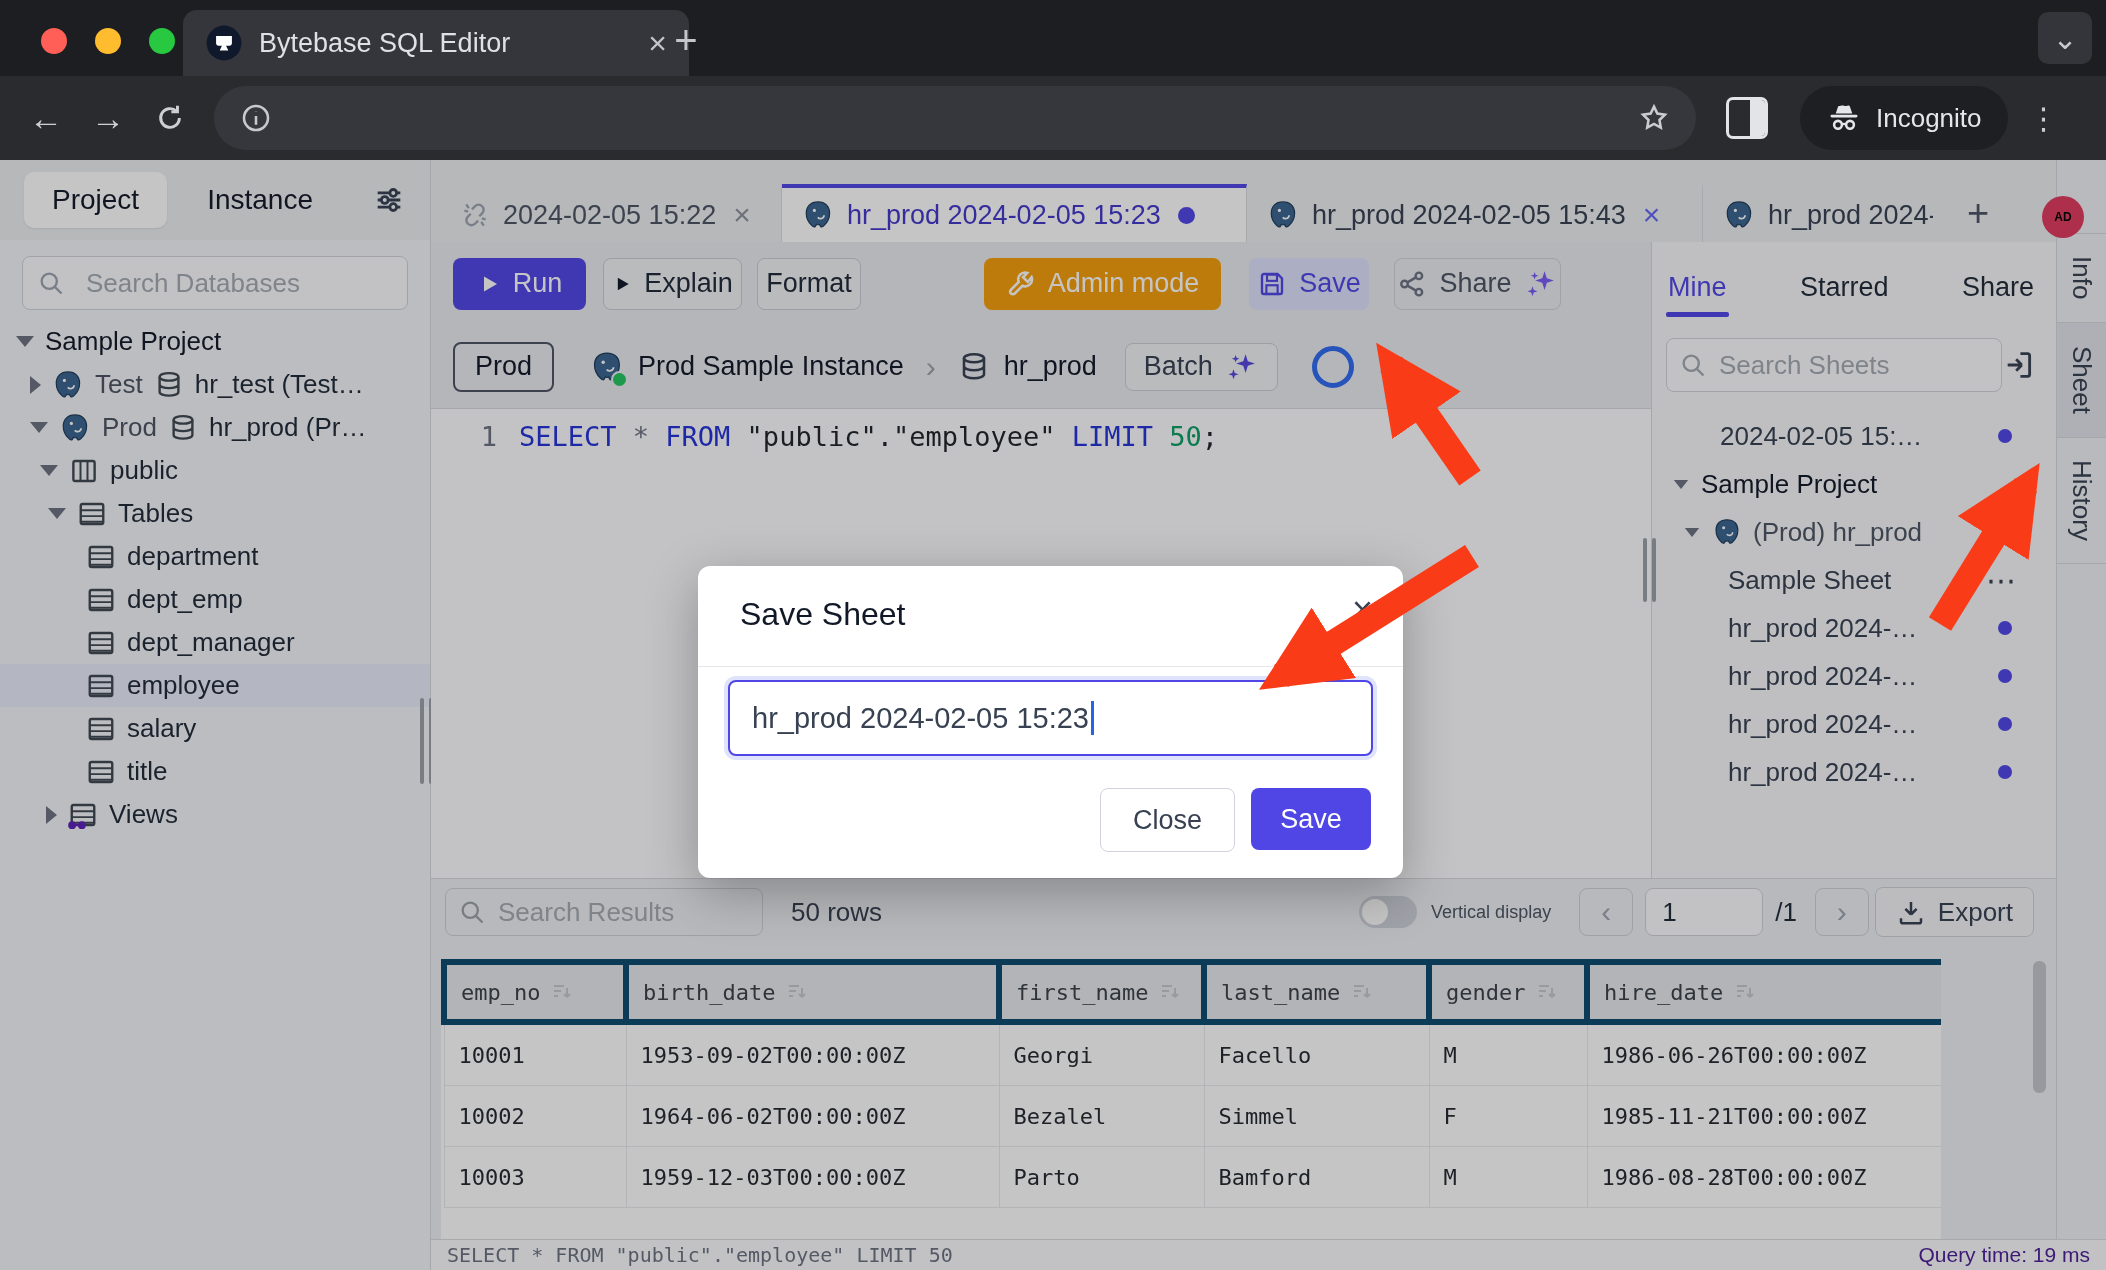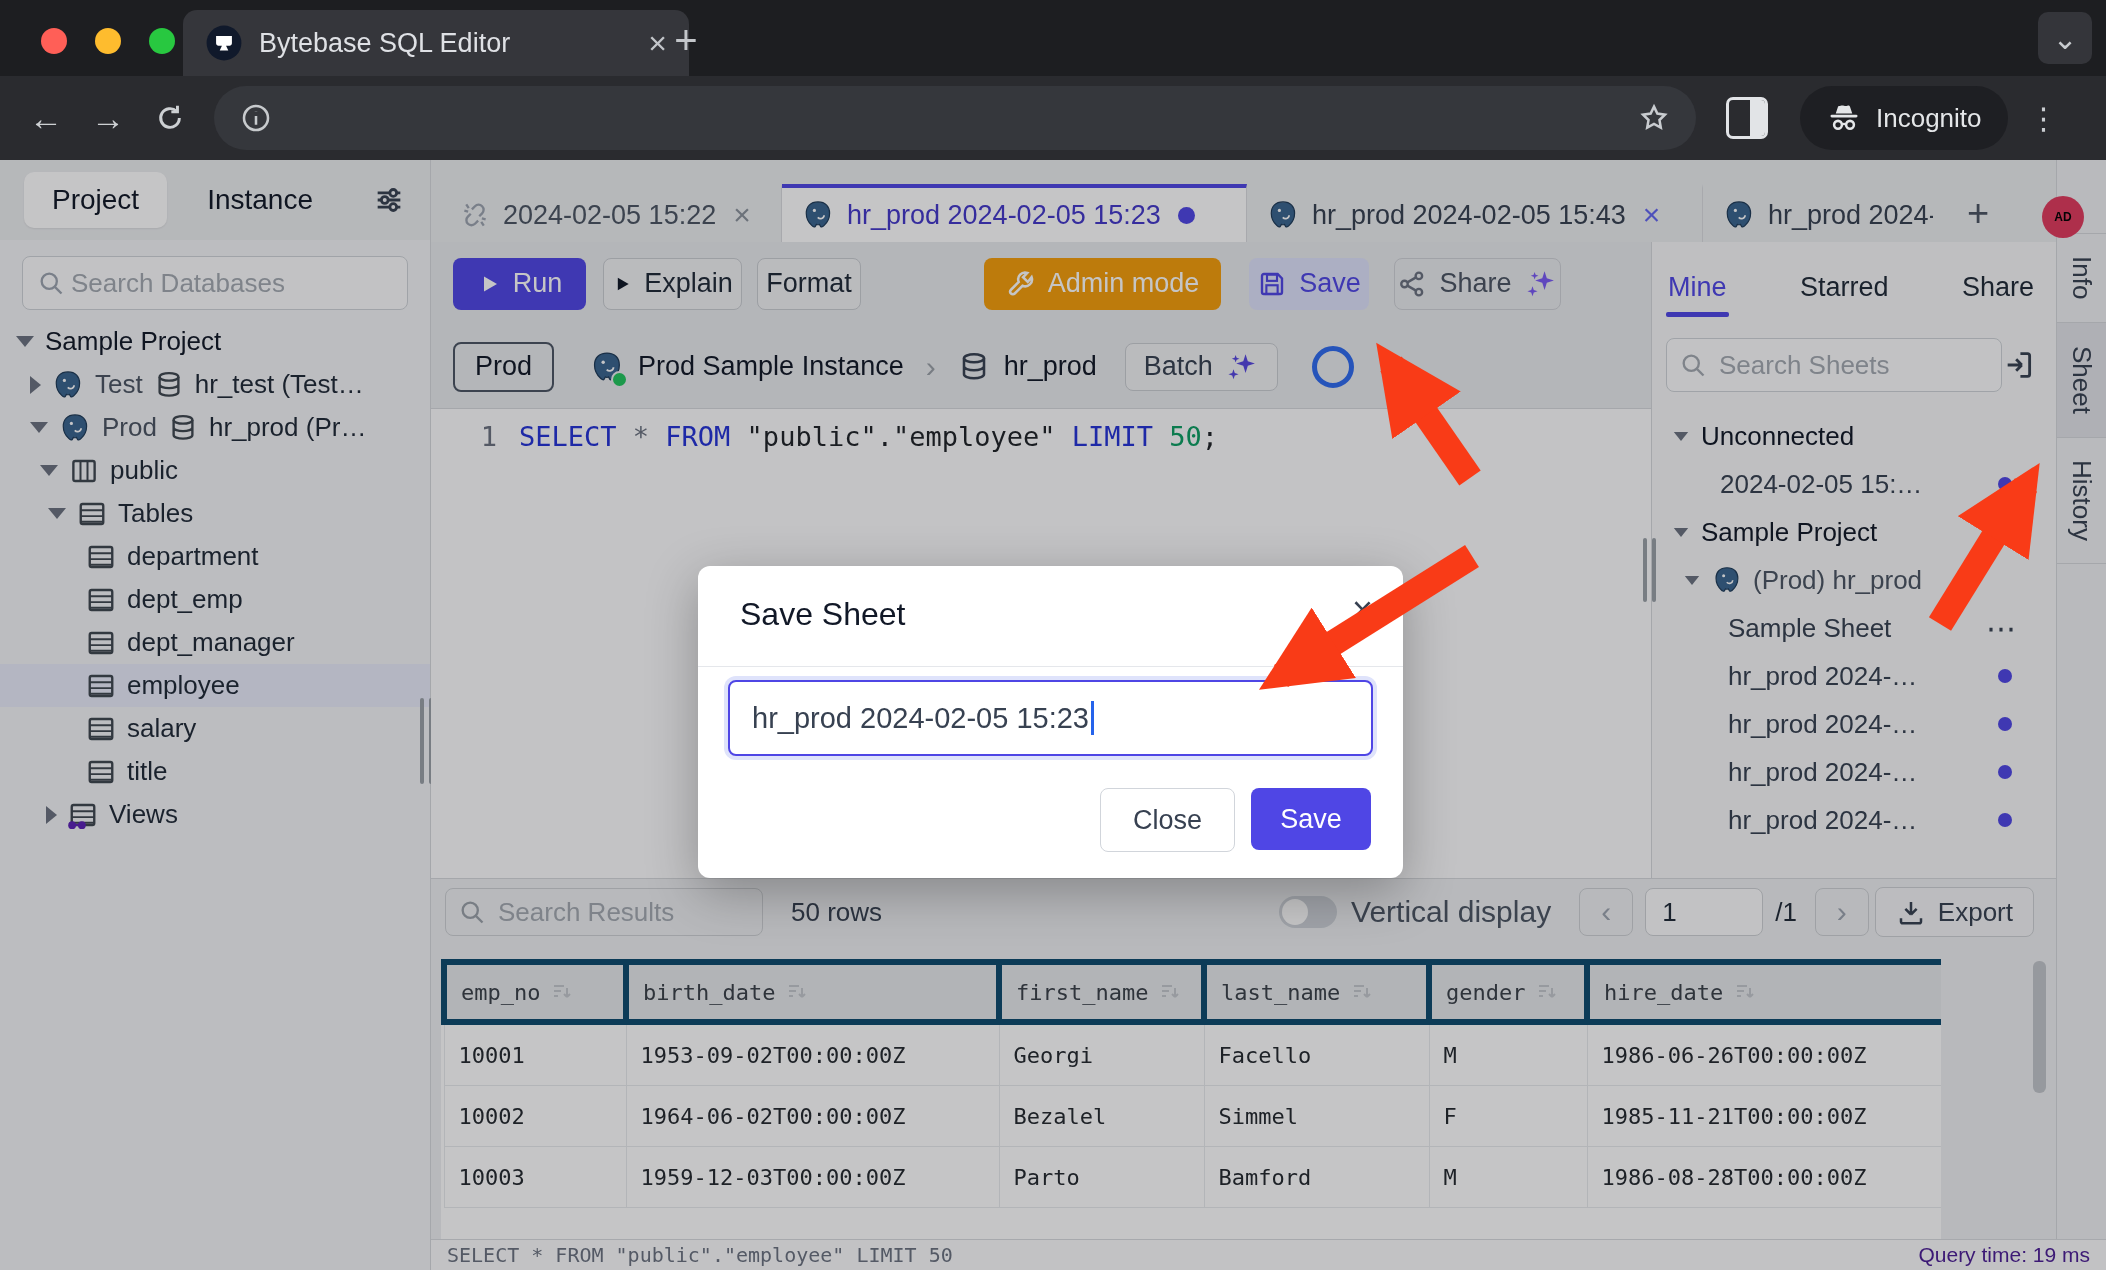--- a/index.html
+++ b/index.html
@@ -33,21 +33,21 @@
          padding:0 26px;color:#e4e6e8;font-size:26px;margin-left:8px}
   .dots{width:40px;height:52px;display:flex;align-items:center;justify-content:center;color:#c9ccd0;font-size:30px;letter-spacing:0;margin-left:6px}
   
   .app{position:absolute;top:160px;left:0;right:0;bottom:0;background:#eceef0;z-index:1}
   
   .sidebar{position:absolute;left:0;top:0;bottom:0;width:430px;background:#f4f5f7;border-right:1px solid #d5d8dc;overflow:hidden}
   .sidetabs{height:80px;display:flex;align-items:center;padding:0 24px;gap:40px;font-size:28px;color:#111827;background:#eceef0}
   .chip{background:#fff;border-radius:10px;padding:12px 28px;box-shadow:0 1px 2px rgba(0,0,0,.08)}
   .filtic{margin-left:auto;color:#374151}
   .sidesearch{margin:16px 22px 10px;height:52px;border:1px solid #cfd3d8;border-radius:8px;background:#fbfcfd;
-              display:flex;align-items:center;gap:4px;padding:0 14px;color:#9ca3af}
+              display:flex;align-items:center;gap:19px;padding:0 14px;color:#9ca3af}
   .sidesearch input{border:none;outline:none;background:transparent;font:26px "Liberation Sans",sans-serif;color:#374151;width:100%}
   .sidesearch input::placeholder{color:#a3a9b1}
   .trow{height:43px;display:flex;align-items:center;gap:11px;font-size:26px;color:#1f2937;white-space:nowrap}
   .trow.sel{background:#e9ecfa}
   .cd{width:0;height:0;border-left:9px solid transparent;border-right:9px solid transparent;border-top:11px solid #6b7280;flex:none}
   .cr{width:0;height:0;border-top:9px solid transparent;border-bottom:9px solid transparent;border-left:11px solid #6b7280;flex:none}
   .pl16{padding-left:16px}.pl30{padding-left:30px}.pl40{padding-left:40px}.pl48{padding-left:48px}.pl86{padding-left:86px}.pl46{padding-left:46px}
   .ticon{color:#3f4750}
   .vwrap{position:relative;width:30px;height:30px;flex:none}
   .vglass{position:absolute;left:-4px;bottom:-6px;color:#5b21b6}
@@ -117,21 +117,21 @@
   .rt-info{height:90px}.rt-sheet{height:115px;background:#e2e4e9}.rt-history{height:126px}
   
   .results{position:absolute;top:718px;left:0;right:0;height:362px;background:#eef0f2;border-top:1px solid #d5d8dc}
   .resbar{height:66px;display:flex;align-items:center;padding:0 14px}
   .ressearch{width:318px;height:48px;border:1px solid #cdd0d4;border-radius:8px;display:flex;align-items:center;gap:10px;padding:0 12px;color:#9aa1a9;box-sizing:border-box}
   .ressearch input{border:none;outline:none;background:transparent;font:26px "Liberation Sans",sans-serif;color:#374151;width:100%}
   .ressearch input::placeholder{color:#a3a9b1}
   .rowcount{font-size:26px;color:#374151;margin-left:28px}
   .tgl{width:58px;height:32px;border-radius:16px;background:#cdd2d8;position:relative;margin-left:auto;flex:none}
   .tgl i{position:absolute;left:3px;top:3px;width:26px;height:26px;border-radius:50%;background:#fff;display:block}
-  .tgllabel{font-size:30px;color:#4b5563;margin:0 28px 0 14px}
+  .tgllabel{font-size:18px;color:#4b5563;margin:0 28px 0 14px}
   .pagebtn{width:54px;height:48px;border:1px solid #cdd0d4;border-radius:8px;display:flex;align-items:center;justify-content:center;
            color:#9ca3af;font-size:30px;box-sizing:border-box}
   .pageinput{width:118px;height:48px;border:1px solid #cdd0d4;border-radius:8px;background:#fbfcfd;margin:0 12px;box-sizing:border-box}
   .pageinput input{border:none;outline:none;background:transparent;font:26px "Liberation Sans",sans-serif;color:#1f2937;width:100%;height:100%;padding:0 16px;box-sizing:border-box}
   .pagetotal{font-size:26px;color:#1f2937;margin-right:18px}
   .btn-export{height:48px;border:1px solid #cdd0d4;background:#f3f4f6;border-radius:8px;display:flex;align-items:center;gap:12px;
               padding:0 20px;font-size:26px;color:#374151;margin-left:6px;margin-right:8px}
   .grid{position:absolute;top:80px;left:10px;width:1500px;bottom:0;overflow:hidden;background:#fff}
   table{border-collapse:collapse;table-layout:fixed;width:1500px;font-family:"DejaVu Sans Mono",monospace;font-size:22px}
   col.c1{width:182px}col.c2{width:373px}col.c3{width:205px}col.c4{width:225px}col.c5{width:158px}col.c6{width:357px}
@@ -525,24 +525,20 @@
             <svg class="i" width="28" height="28">
                 <use href="#s-search"></use>
               </svg>
             <input placeholder="Search Sheets" style="">
           </div>
           <svg class="i importic" width="34" height="34">
               <use href="#s-import"></use>
             </svg>
         </div>
         <div class="plist">
-          <div class="prow ppl20">
-              <span class="cd" style="transform:scale(.8)"></span>
-              <span class="grp">Unconnected</span>
-            </div>
           <div class="prow ppl68">
               <span>2024-02-05 15:…</span>
               <span class="pdot"></span>
             </div>
           <div class="prow ppl20">
               <span class="cd" style="transform:scale(.8)"></span>
               <span class="grp">Sample Project</span>
             </div>
           <div class="prow ppl31">
               <span class="cd" style="transform:scale(.8)"></span>

